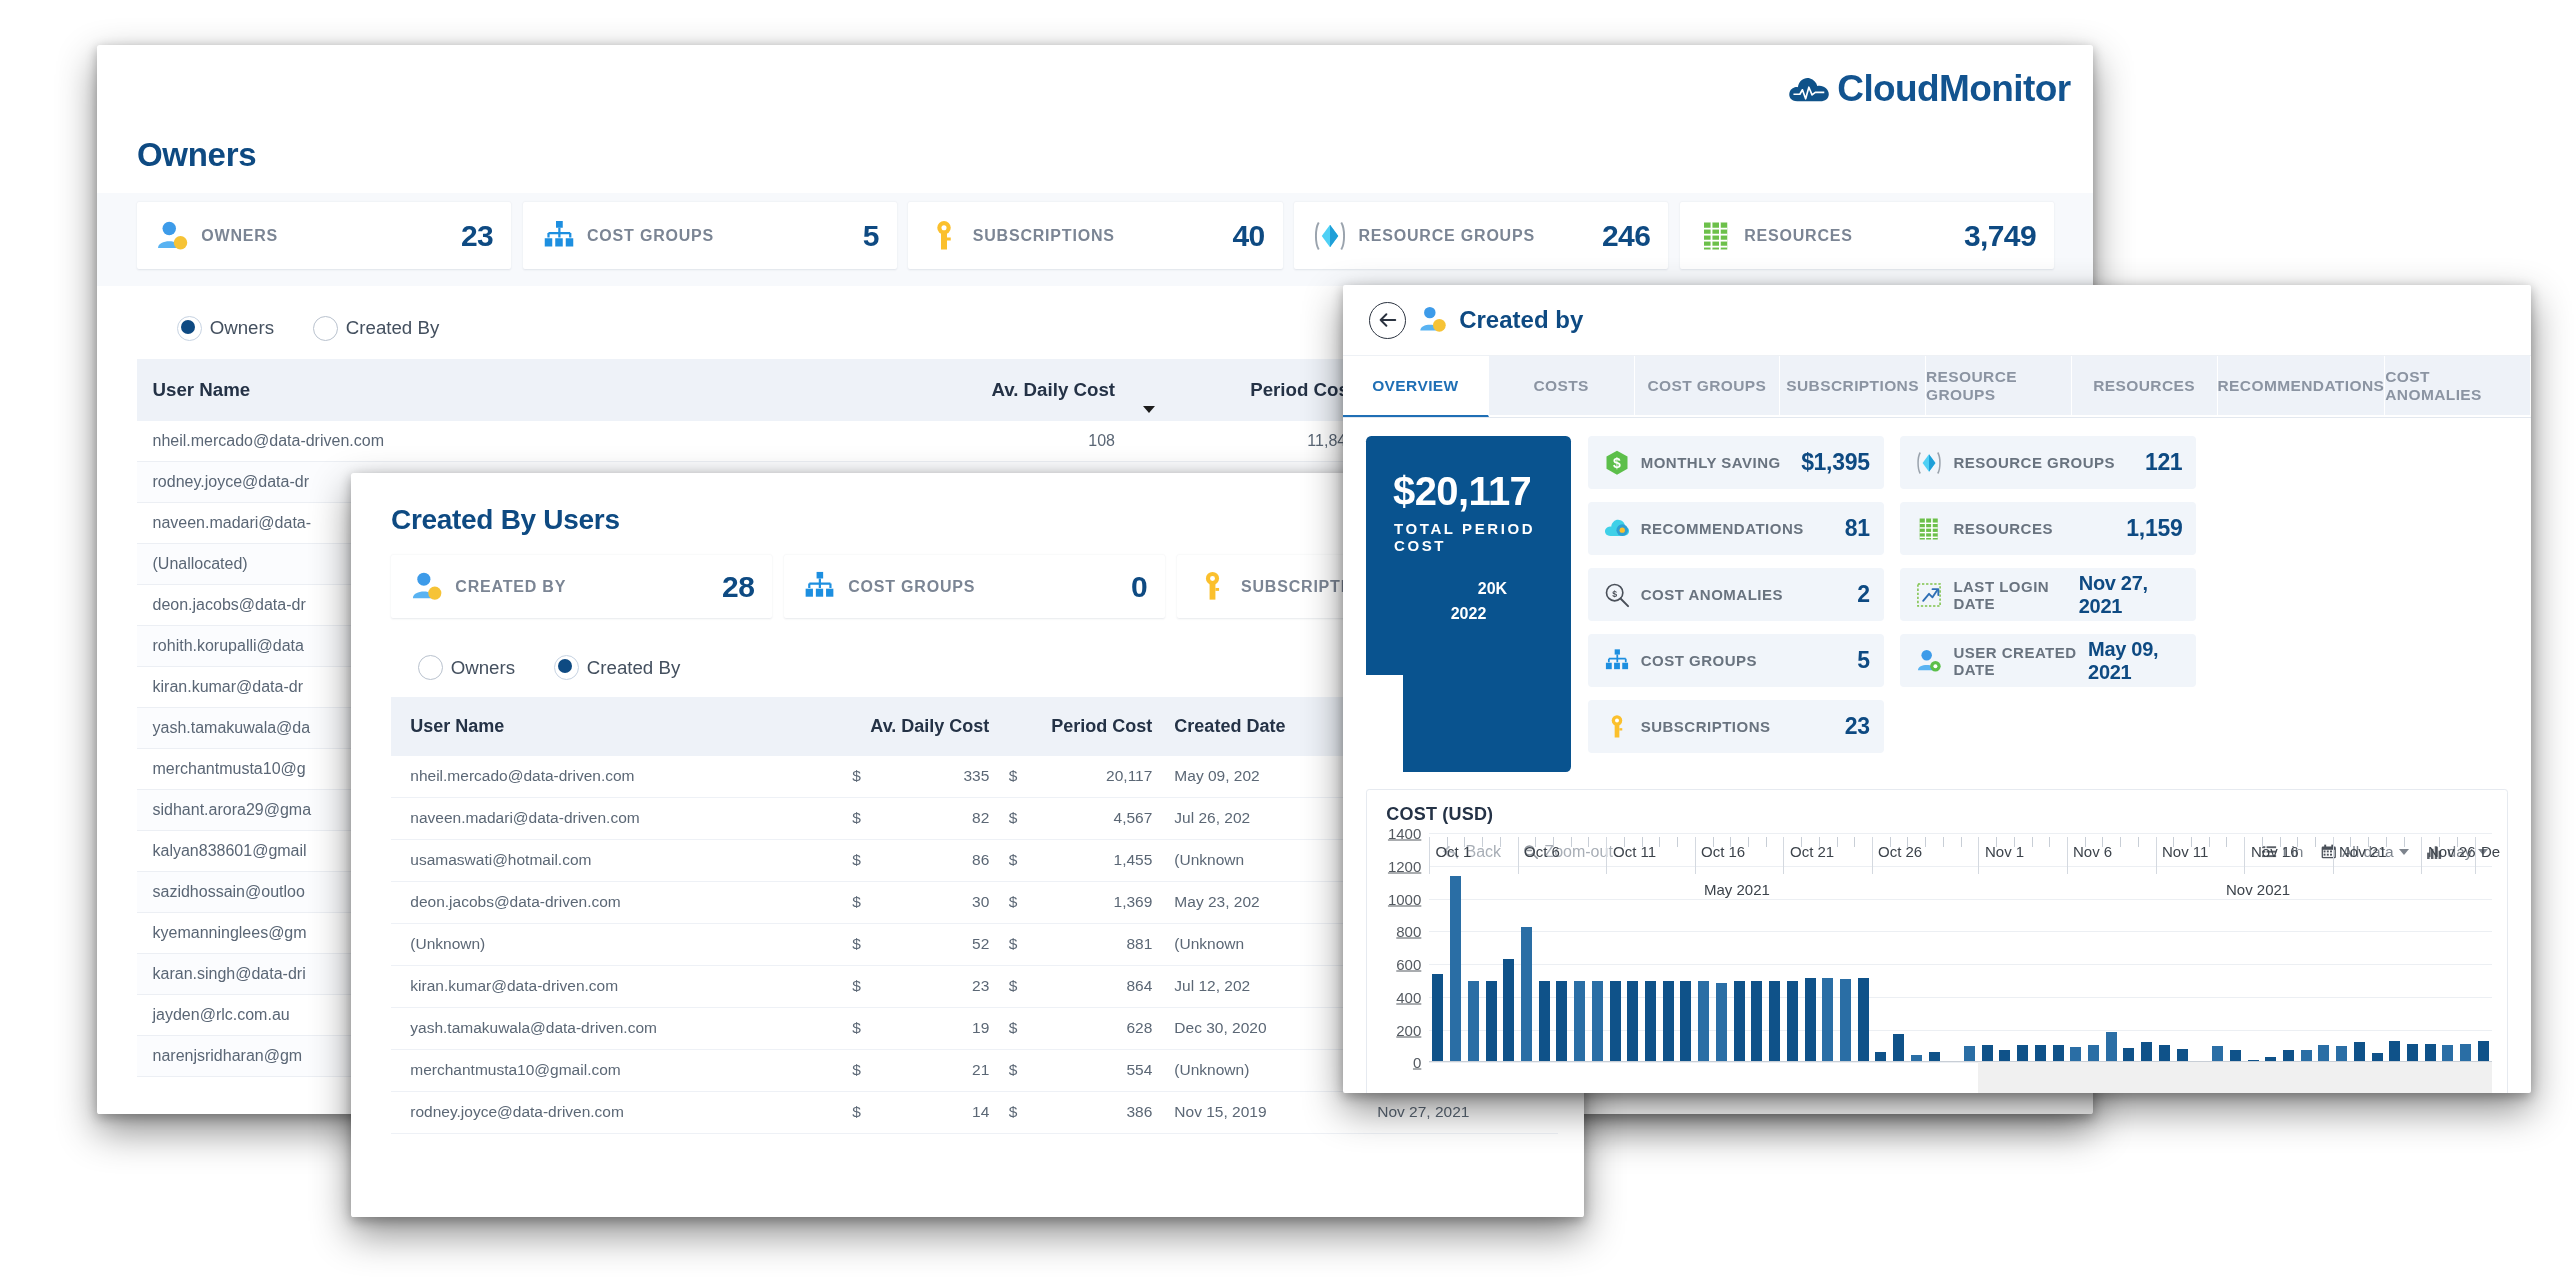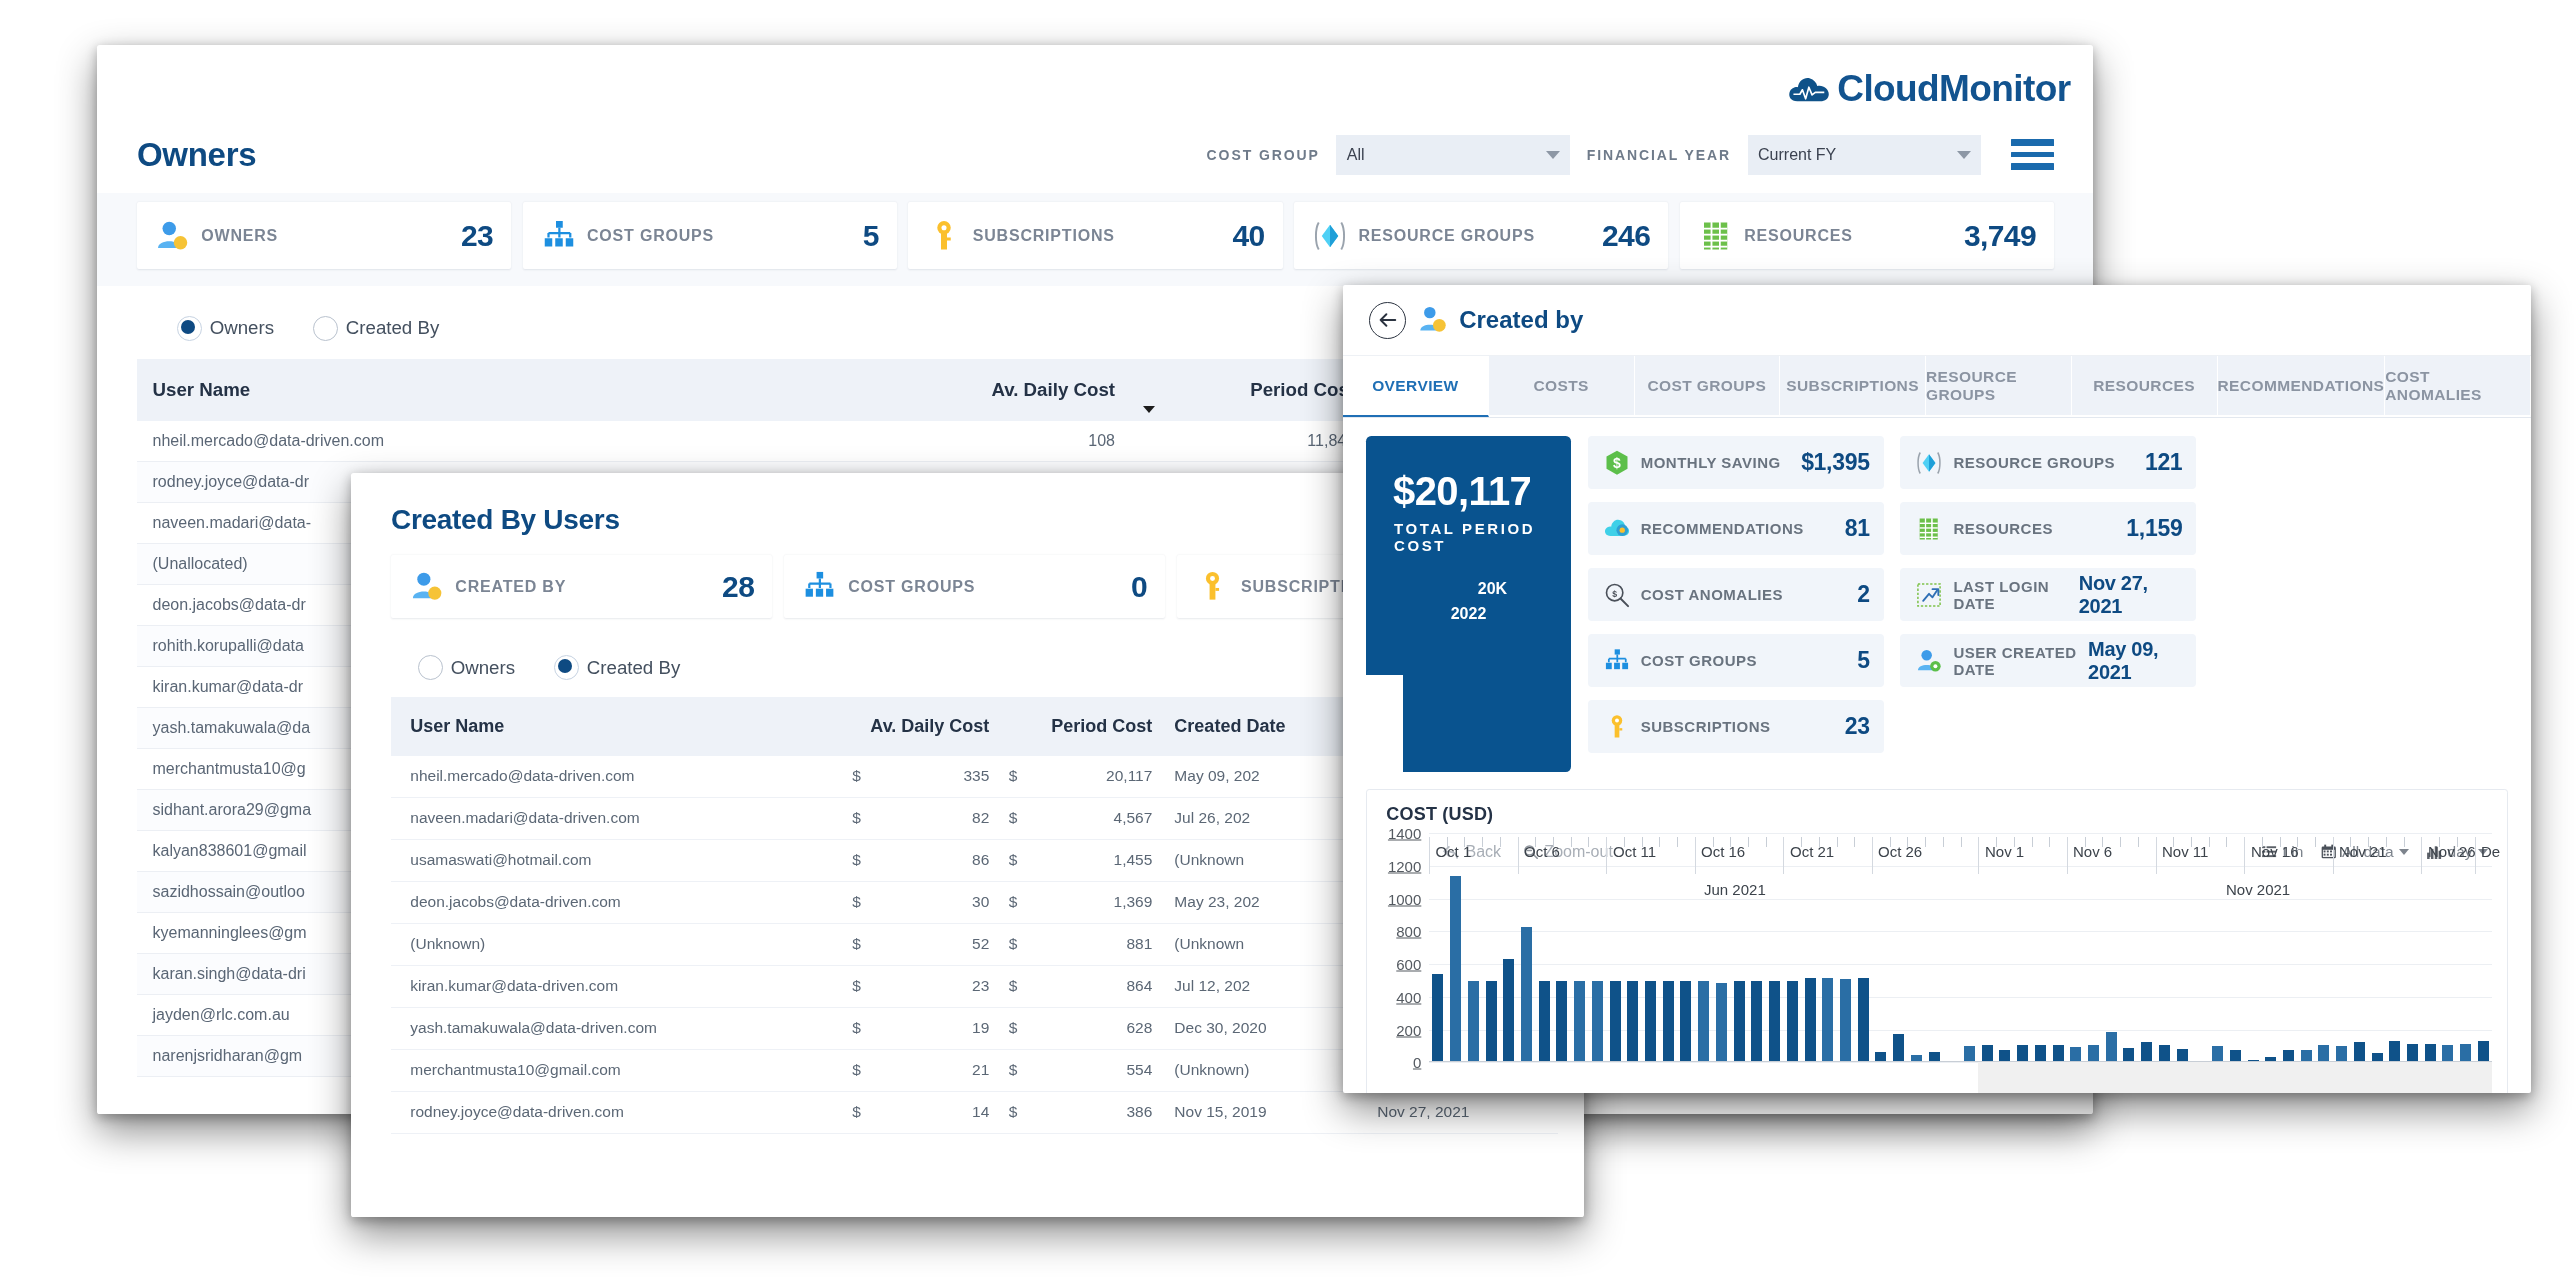--- a/index.html
+++ b/index.html
@@ -142,37 +142,20 @@
                      C56 18 65 24 65 33 C65 40 59 44 52 44 Z" fill="#0f5289"></path>
             <path d="M10 33 L20 33 L24 26 L29 40 L34 22 L39 34 L44 30 L58 30" fill="none" stroke="#fff" stroke-width="2.6" stroke-linejoin="round"></path>
           </svg>
         </span>
         <span class="logo-text">CloudMonitor</span>
       </div>
     </div>
 
     <div class="ow-titlerow">
       <div class="page-title">Owners</div>
-      <div class="ow-filters">
-        <span class="f-label">COST GROUP</span>
-        <div class="f-select">
-          <span>All</span>
-          <span class="chev"></span>
-        </div>
-        <span class="f-label">FINANCIAL YEAR</span>
-        <div class="f-select">
-          <span>Current FY</span>
-          <span class="chev"></span>
-        </div>
-        <div class="burger">
-          <span></span>
-          <span></span>
-          <span></span>
-        </div>
-      </div>
     </div>
 
     <div class="kpi-strip" id="ownersKpis">
   <div class="kpi">
     <span class="ico">
             <svg width="36" height="36" viewBox="0 0 48 48">
               <circle cx="19" cy="14" r="9" fill="#3d9be9"></circle>
               <path d="M4 40 C4 28 34 28 34 40 Z" fill="#59b3f2"></path>
               <circle cx="34" cy="33" r="9" fill="#f6c336"></circle>
             </svg>
@@ -949,20 +932,20 @@
           <div class="xtick" style="left:833px;"></div>
           <div class="xtick" style="left:851px;"></div>
           <div class="xtick" style="left:868px;"></div>
           <div class="xtick" style="left:886px;"></div>
           <div class="xtick" style="left:921px;"></div>
           <div class="xtick" style="left:939px;"></div>
           <div class="xtick" style="left:957px;"></div>
           <div class="xtick" style="left:975px;"></div>
           <div class="xtick" style="left:1010px;"></div>
           <div class="xtick" style="left:1028px;"></div>
-          <div class="xgroup" style="left:275px;top:48px;">Jun 2021</div>
+          <div class="xgroup" style="left:275px;top:48px;">May 2021</div>
           <div class="xgroup" style="left:797px;top:48px;">Nov 2021</div>
         </div>
     </div>
   </div>
 
 </div>
 
 
 </body></html>

